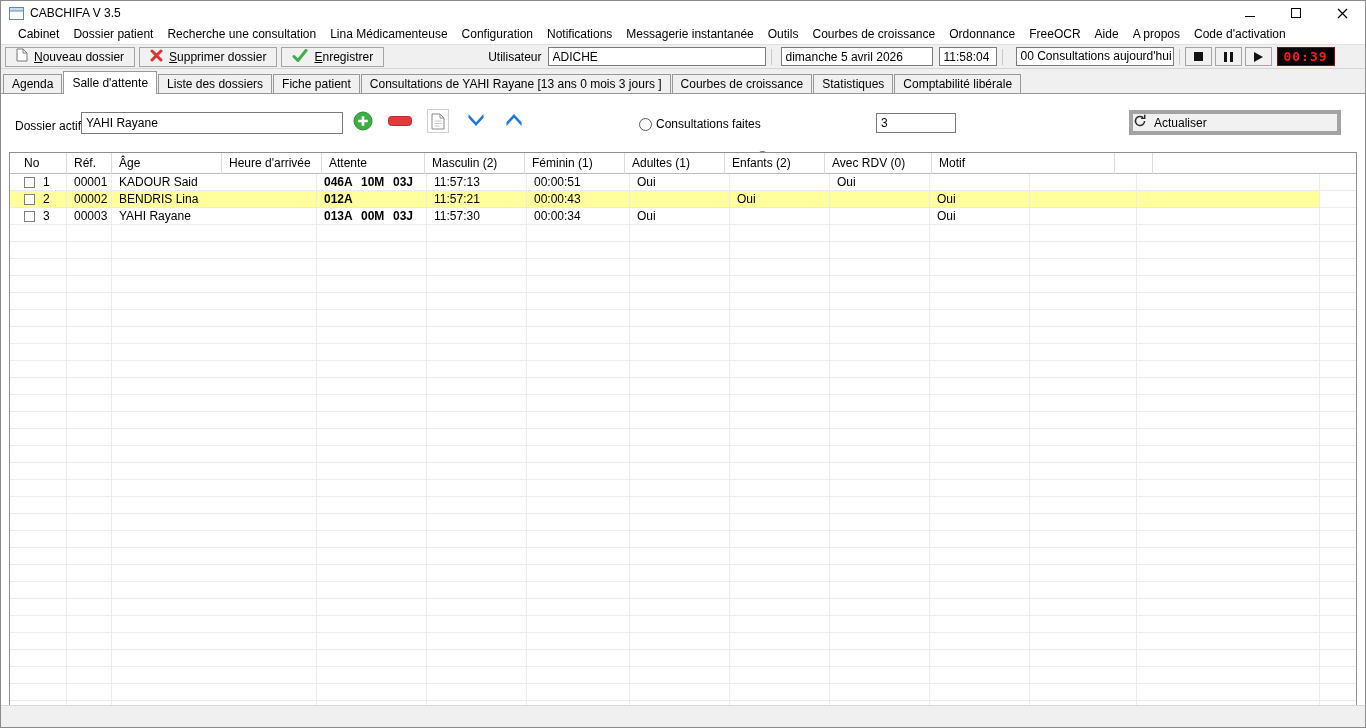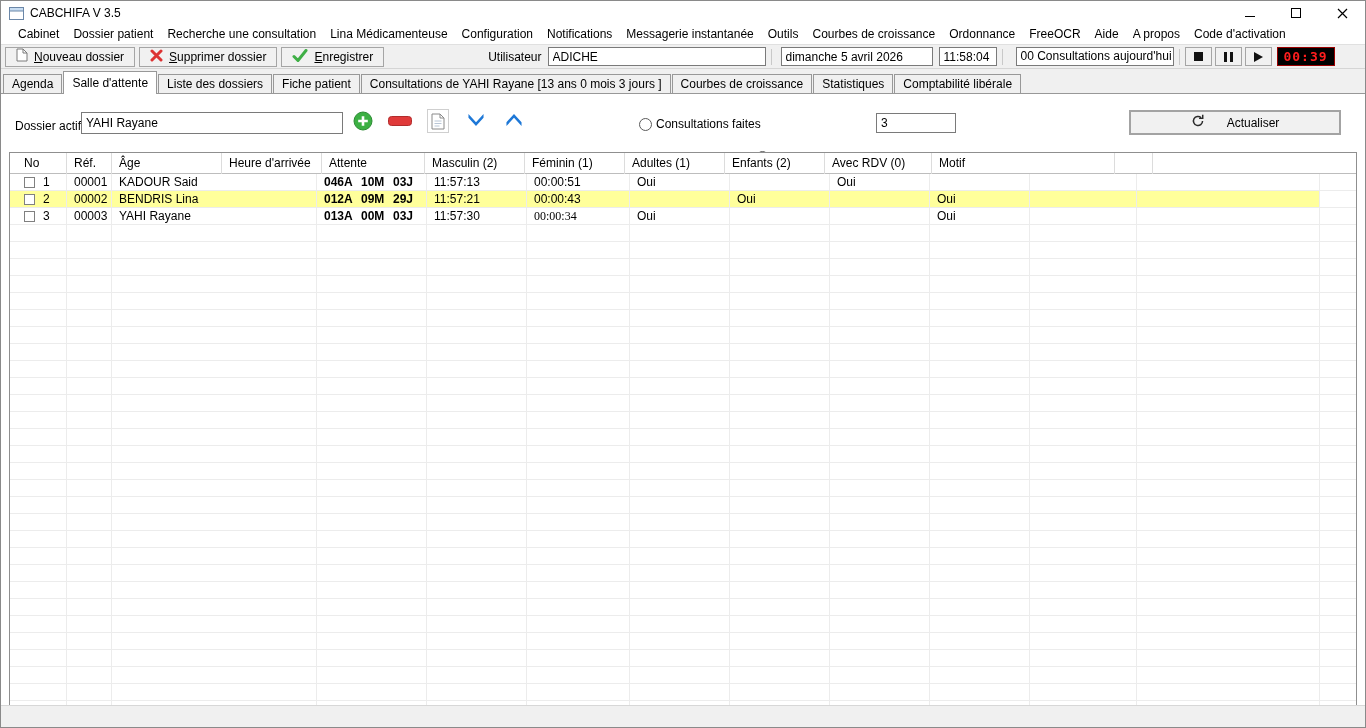--- a/index.html
+++ b/index.html
@@ -63,21 +63,21 @@
   .btn-page  { left: 426px; top: 15px; width: 22px; height: 24px; border: 1px solid #cfcfcf; background: #fff; }
   .btn-down  { left: 462px; top: 17px; width: 26px; height: 18px; }
   .btn-up    { left: 500px; top: 17px; width: 26px; height: 18px; }
   .radio { position: absolute; top: 23px; display: inline-flex; align-items: center; gap: 4px; white-space: nowrap; }
   .radio-consult { left: 638px; }
   .radio-attente { left: 755px; margin-top: 33px; }
   .rb { width: 13px; height: 13px; border: 1px solid #5a5a5a; border-radius: 50%; background: #fff; position: relative; flex: 0 0 auto; }
   .rb.checked::after { content: ""; position: absolute; left: 3px; top: 3px; width: 5px; height: 5px; border-radius: 50%; background: #111; }
   .count-input { position: absolute; left: 875px; top: 19px; width: 80px; height: 20px; }
   .refresh-btn { position: absolute; left: 1128px; top: 16px; width: 212px; height: 25px; background: #f1f1f1;
-                 border: 2px solid #a3a3a3; font: inherit; display: inline-flex; align-items: center; justify-content: center; gap: 22px; }
+                 border: 4px solid #a3a3a3; font: inherit; display: inline-flex; align-items: center; gap: 7px; }
 
   
   .tablewrap { position: absolute; left: 8px; top: 58px; width: 1348px; height: 554px; border: 1px solid #8f8f8f;
                background: #fff; overflow: hidden; }
   .thead { display: flex; height: 21px; border-bottom: 1px solid #bdbdbd; background: #fff; }
   .hcell { height: 21px; line-height: 20px; border-right: 1px solid #dcdcdc; padding-left: 7px; white-space: nowrap;
            overflow: hidden; flex: 0 0 auto; }
   .hcell:first-child { padding-left: 14px; }
   .trow { display: flex; height: 17px; border-bottom: 1px solid #ececec; }
   .cell { height: 100%; line-height: 16px; border-right: 1px solid #ececec; padding-left: 7px; white-space: nowrap;
@@ -295,21 +295,21 @@
             <div class="cell" style="width: 183px;"></div>
             <div class="cell filler" style="width: 38px;"></div>
           </div>
           <div class="trow selected">
             <div class="cell no-cell" style="width: 57px;">
               <span class="checkbox"></span>
               <span>2</span>
             </div>
             <div class="cell" style="width: 45px;">00002</div>
             <div class="cell" style="width: 205px;">BENDRIS Lina</div>
-            <div class="cell age-cell" style="width: 110px;">
+            <div class="cell age-cell" style="width: 110px; flex-direction: column;">
               <span style="width: 37px;">012A</span>
               <span style="width: 32px;">09M</span>
               <span>29J</span>
             </div>
             <div class="cell" style="width: 100px;">11:57:21</div>
             <div class="cell" style="width: 103px;">00:00:43</div>
             <div class="cell" style="width: 100px;"></div>
             <div class="cell" style="width: 100px;">Oui</div>
             <div class="cell" style="width: 100px;"></div>
             <div class="cell" style="width: 100px;">Oui</div>
@@ -323,21 +323,21 @@
               <span>3</span>
             </div>
             <div class="cell" style="width: 45px;">00003</div>
             <div class="cell" style="width: 205px;">YAHI Rayane</div>
             <div class="cell age-cell" style="width: 110px;">
               <span style="width: 37px;">013A</span>
               <span style="width: 32px;">00M</span>
               <span>03J</span>
             </div>
             <div class="cell" style="width: 100px;">11:57:30</div>
-            <div class="cell" style="width: 103px; font-family: Liberation Serif, serif;">00:00:34</div>
+            <div class="cell" style="width: 103px;">00:00:34</div>
             <div class="cell" style="width: 100px;">Oui</div>
             <div class="cell" style="width: 100px;"></div>
             <div class="cell" style="width: 100px;"></div>
             <div class="cell" style="width: 100px;">Oui</div>
             <div class="cell" style="width: 107px;"></div>
             <div class="cell" style="width: 183px;"></div>
             <div class="cell filler" style="width: 38px;"></div>
           </div>
           <div class="trow empty">
             <div class="cell" style="width: 57px;"></div>

